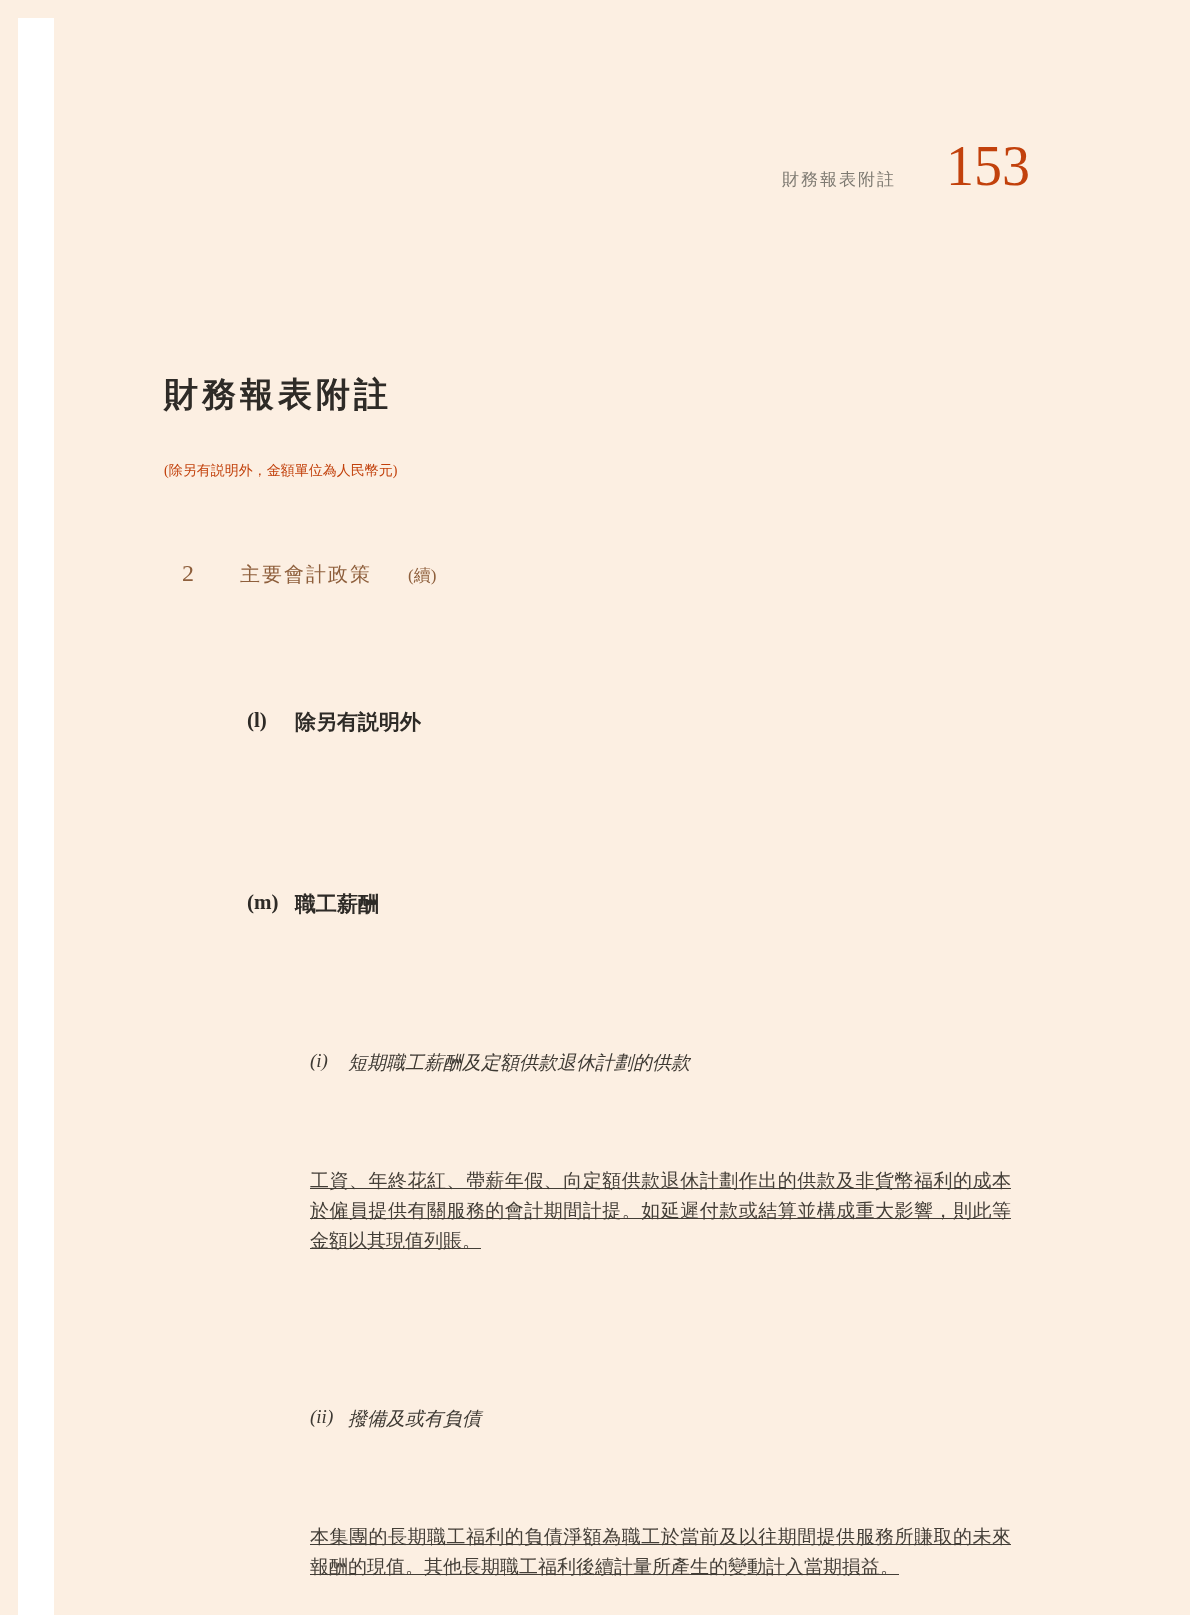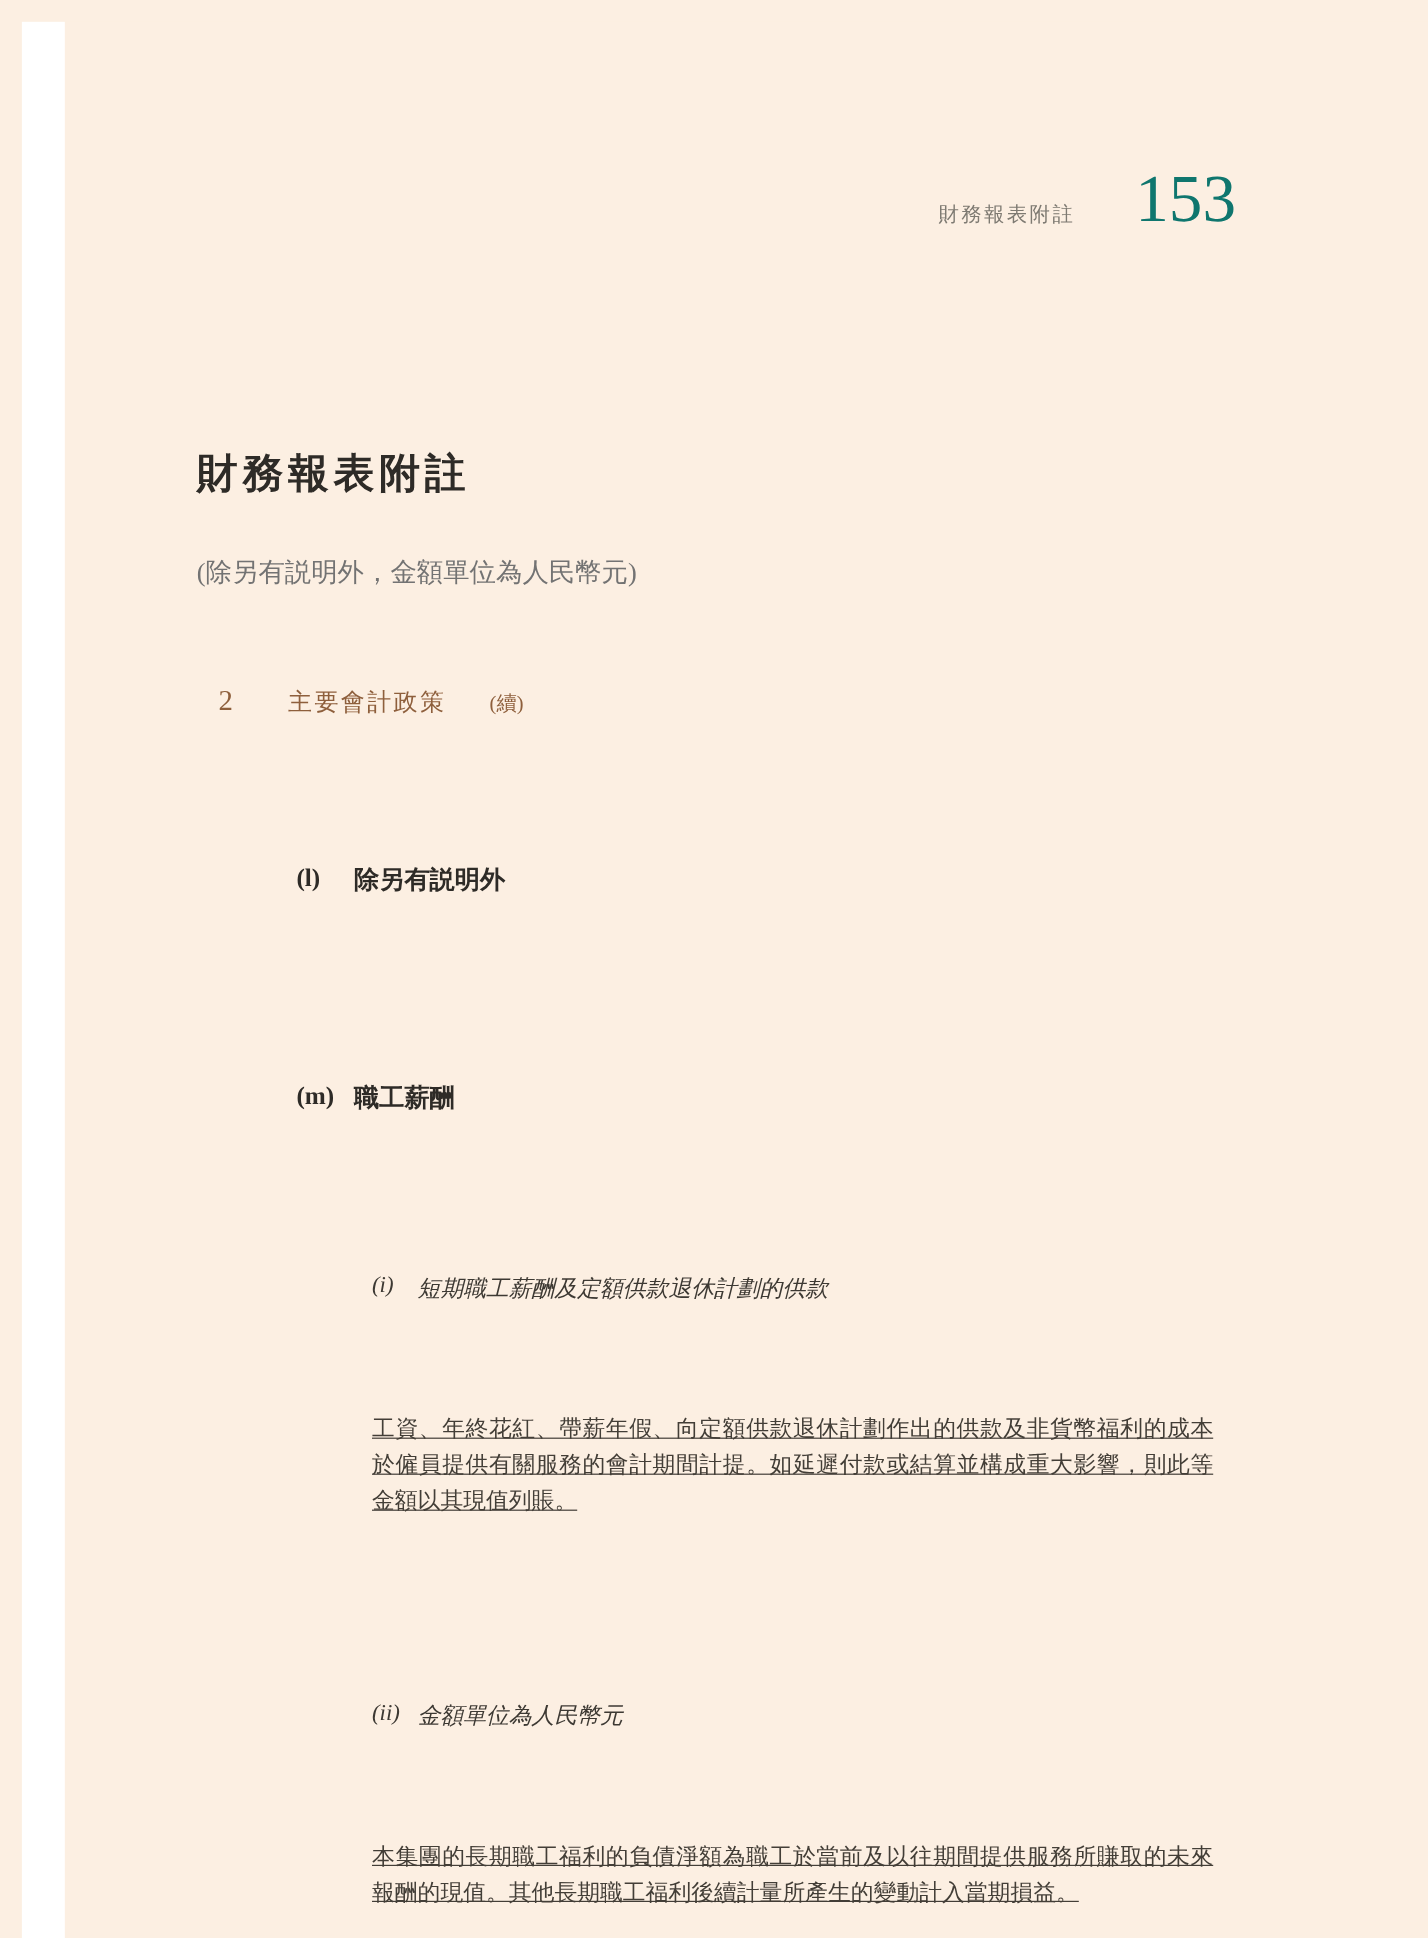--- a/index.html
+++ b/index.html
@@ -27,37 +27,37 @@
   }
   .running-header .label {
     font-size: 17px;
     letter-spacing: 2px;
     color: #7e7a72;
   }
   .running-header .pagenum {
     font-size: 56px;
     line-height: 1;
     font-weight: 400;
-    color: #0f766e;
+    color: #c2410c;
   }
   
   .main {
     padding: 0 107px 0 110px;
   }
   .doc-title {
     margin-top: 124px;
     font-size: 34px;
     font-weight: 700;
     letter-spacing: 4px;
     color: #2e2b27;
   }
   .doc-subtitle {
     margin-top: 8px;
-    font-size: 22px;
-    color: #737373;
+    font-size: 14px;
+    color: #c2410c;
   }
   .section-heading {
     margin-top: 26px;
     display: flex;
     align-items: baseline;
     color: #8e5f3c;
   }
   .section-heading .num {
     width: 40px;
     font-size: 24px;
@@ -157,21 +157,21 @@
         <span>短期職工薪酬及定額供款退休計劃的供款</span>
       </div>
       <div class="item-body">
         <p class="body-para">工資、年終花紅、帶薪年假、向定額供款退休計劃作出的供款及非貨幣福利的成本於僱員提供有關服務的會計期間計提。如延遲付款或結算並構成重大影響，則此等金額以其現值列賬。</p>
       </div>
     </div>
 
     <div class="item">
       <div class="item-head">
         <span class="item-label">(ii)</span>
-        <span>金額單位為人民幣元</span>
+        <span>撥備及或有負債</span>
       </div>
       <div class="item-body">
         <p class="body-para">本集團的長期職工福利的負債淨額為職工於當前及以往期間提供服務所賺取的未來報酬的現值。其他長期職工福利後續計量所產生的變動計入當期損益。</p>
       </div>
     </div>
 
     <div class="item">
       <div class="item-head">
         <span class="item-label">(iii)</span>
         <span>辭退福利</span>

